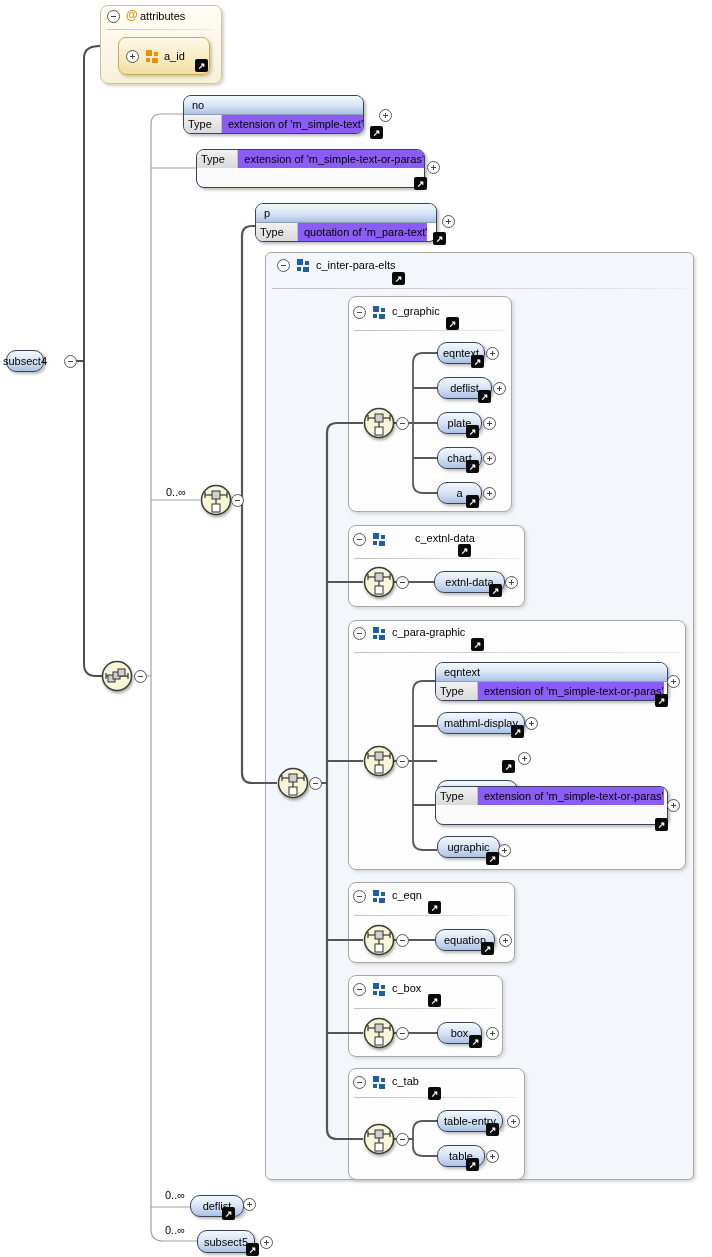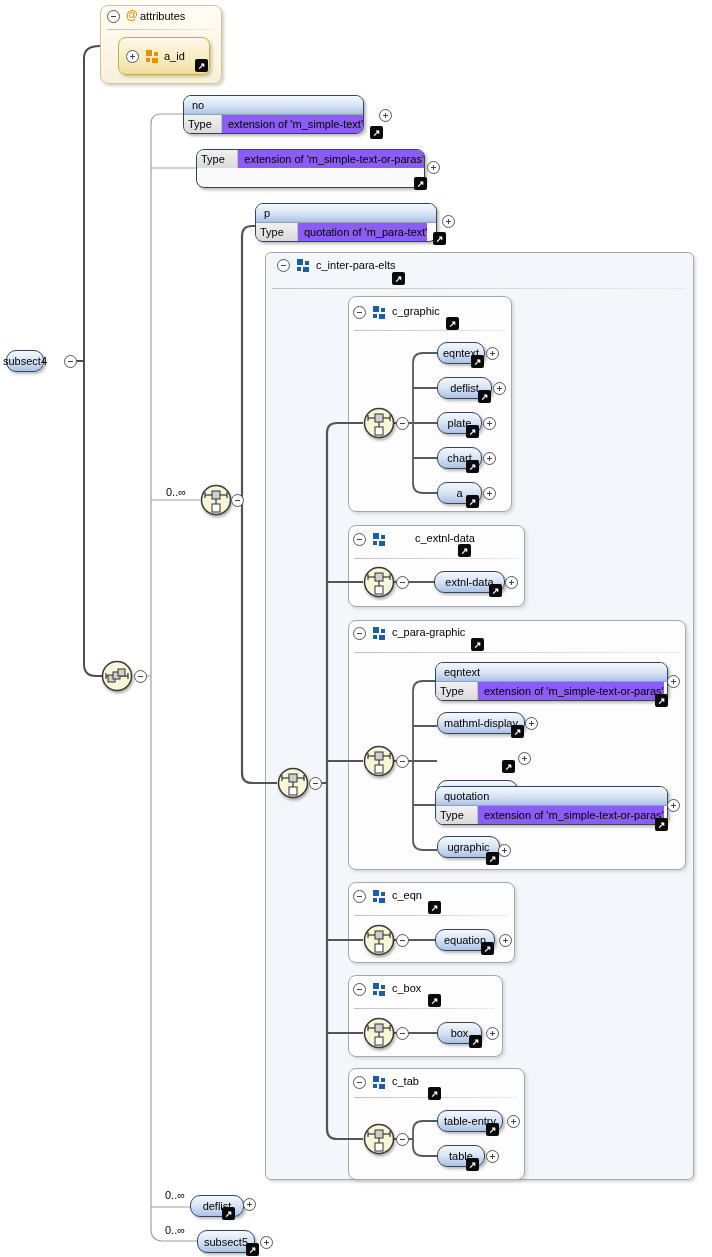--- a/index.html
+++ b/index.html
@@ -284,21 +284,20 @@
   </div>
   <div class="toggle plus" style="left:667px;top:675px"></div>
   <div class="ljump" style="left:655px;top:694px"></div>
   <div class="pill" style="left:437px;top:712px;width:88px;height:22px">mathml-display</div>
   <div class="toggle plus" style="left:525px;top:717px"></div>
   <div class="ljump" style="left:511px;top:725px"></div>
   <div class="pill" style="left:437px;top:780px;width:81px;height:22px">mathml-inline</div>
   <div class="toggle plus" style="left:518px;top:752px"></div>
   <div class="ljump" style="left:502px;top:760px"></div>
   <div class="el2" style="left:435px;top:786px;width:233px;height:39px">
-    <div class="hdr">quotation</div>
     <div class="row">
         <div class="tk">Type</div>
     <div class="tv">extension of 'm_simple-text-or-paras'</div>
       </div>
   </div>
   <div class="toggle plus" style="left:667px;top:799px"></div>
   <div class="ljump" style="left:655px;top:818px"></div>
   <div class="pill" style="left:437px;top:836px;width:63px;height:22px">ugraphic</div>
   <div class="toggle plus" style="left:498px;top:844px"></div>
   <div class="ljump" style="left:486px;top:852px"></div>

